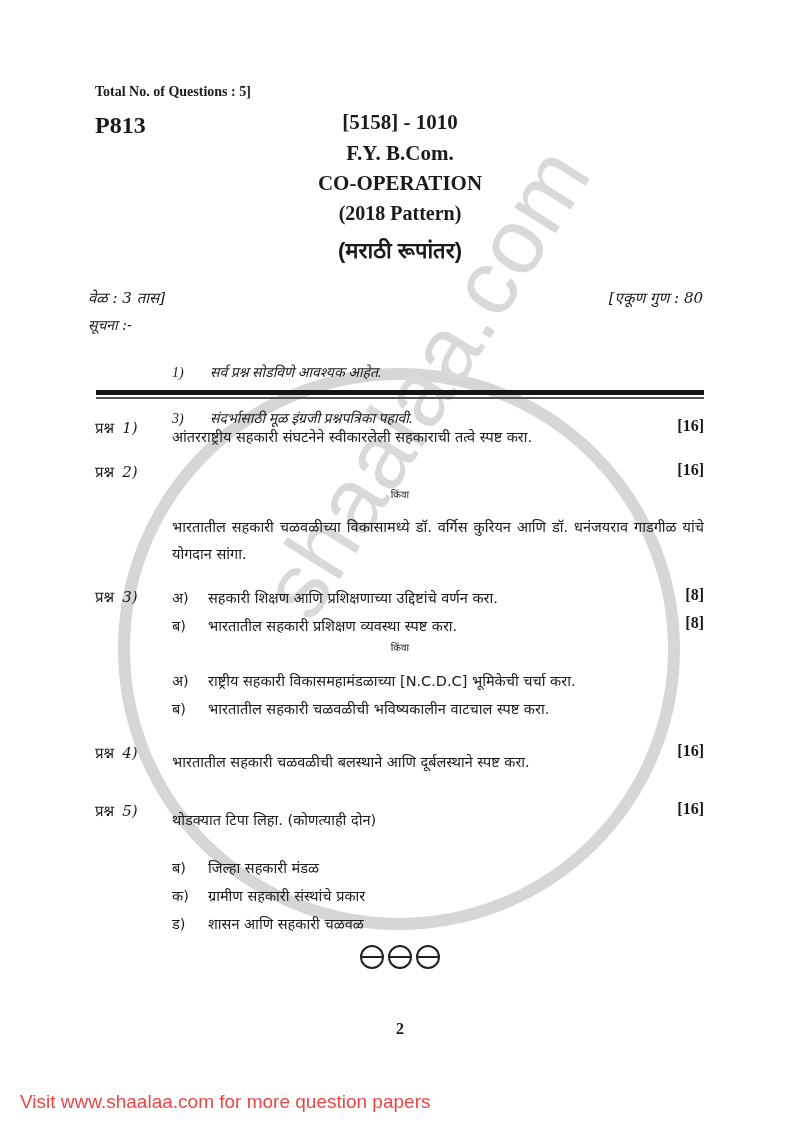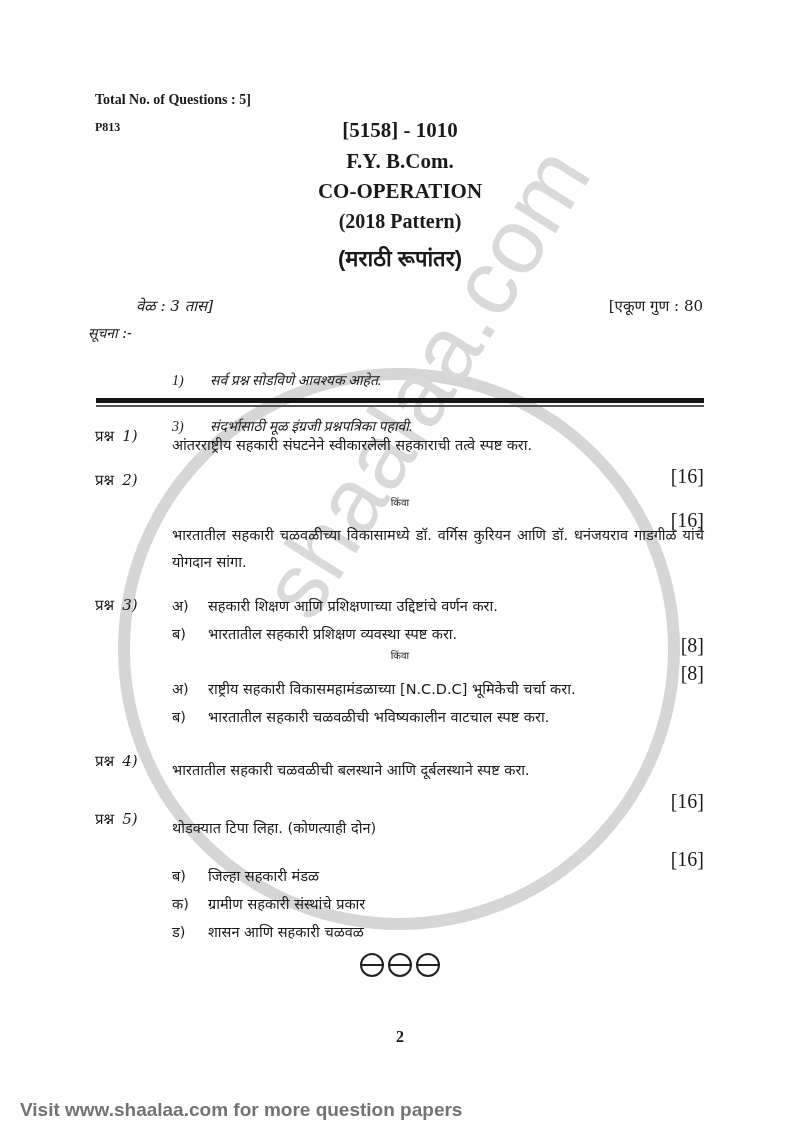--- a/index.html
+++ b/index.html
@@ -10,58 +10,58 @@
       position: absolute; left: 118px; top: 368px; width: 562px; height: 562px;
       border: 12px solid #d6d6d6; border-radius: 50%; z-index: 0;
     }
     .watermark-text {
       position: absolute; left: 240px; top: 580px; width: 560px;
       font-family: "Liberation Sans", "DejaVu Sans", sans-serif;
       font-size: 92px; color: #d9d9d9; transform: rotate(-58deg); transform-origin: left top;
       z-index: 0; white-space: nowrap; letter-spacing: 1px;
     }
 
-    .page { position: absolute; left: 0; top: 8px; width: 800px; height: 1030px; z-index: 1; }
+    .page { position: absolute; left: 0; top: 0; width: 800px; height: 1030px; z-index: 1; }
 
     .total-q { position: absolute; left: 95px; top: 84px; font-size: 14px; font-weight: bold; }
-    .paper-code { position: absolute; left: 95px; top: 112px; font-size: 12px; font-weight: bold; }
+    .paper-code { position: absolute; left: 95px; top: 112px; font-size: 24px; font-weight: bold; }
     .header-center { position: absolute; left: 200px; width: 400px; text-align: center; font-weight: bold; }
     .h-code { top: 110px; font-size: 21px; }
     .h-course { top: 141px; font-size: 21px; }
     .h-subject { top: 171px; font-size: 21px; }
     .h-pattern { top: 202px; font-size: 20px; }
     .h-lang { top: 234px; font-size: 22px; font-family: Liberation Sans, sans-serif; }
 
-    .time { position: absolute; left: 88px; top: 287px; font-size: 15px; font-style: italic; font-family: "DejaVu Serif", serif; margin-left: 48px; }
-    .marks { position: absolute; right: 97px; top: 287px; font-size: 15px; font-family: "DejaVu Serif", serif; }
+    .time { position: absolute; left: 88px; top: 287px; font-size: 15px; font-style: italic; font-family: "DejaVu Serif", serif; }
+    .marks { position: absolute; right: 97px; top: 287px; font-size: 15px; font-style: italic; font-family: "DejaVu Serif", serif; }
 
     .instr-label { position: absolute; left: 88px; top: 315px; font-size: 14px; font-style: italic; font-family: "DejaVu Serif", serif; }
     .instr { position: absolute; left: 172px; font-size: 14px; font-style: italic; font-family: Liberation Serif, serif; margin-top: 47px; }
     .instr .num { display: inline-block; width: 38px; }
     .i1 { top: 315px; } .i2 { top: 338px; } .i3 { top: 361px; }
 
     .rule-thick { position: absolute; left: 96px; width: 608px; top: 390px; height: 5px; background: #151515; }
     .rule-thin { position: absolute; left: 96px; width: 608px; top: 397px; height: 2px; background: #555; }
 
     .qlabel { position: absolute; left: 95px; font-size: 15px; font-family: "DejaVu Sans", sans-serif; }
     .qlabel .qn { font-style: italic; font-family: "DejaVu Serif", serif; margin-left: 8px; }
     .qtext { position: absolute; left: 172px; font-size: 14.5px; font-family: "DejaVu Sans", sans-serif; white-space: nowrap; margin-top: 8px; }
-    .qmarks { position: absolute; right: 96px; font-size: 20px; font-weight: normal; margin-top: 40px; }
+    .qmarks { position: absolute; right: 96px; font-size: 16px; font-weight: bold; }
     .sub { position: absolute; left: 172px; font-size: 14.5px; font-family: "DejaVu Sans", sans-serif; white-space: nowrap; }
     .sub .sl { display: inline-block; width: 36px; }
     .or { position: absolute; left: 200px; width: 400px; text-align: center; font-size: 10px; font-family: "DejaVu Sans", sans-serif; }
     .para { position: absolute; left: 172px; width: 532px; font-size: 14.5px; line-height: 27px; font-family: "DejaVu Sans", sans-serif; text-align: justify; }
 
     .end-mark { position: absolute; left: 350px; top: 945px; width: 100px; display: flex; justify-content: center; gap: 4px; }
     .end-mark span { display: inline-block; width: 24px; height: 24px; border: 2px solid #222; border-radius: 50%; position: relative; }
     .end-mark span::after { content: ""; position: absolute; left: 0; right: 0; top: 9px; height: 2px; background: #222; }
 
     .page-num { position: absolute; left: 380px; width: 40px; text-align: center; top: 1020px; font-size: 16px; font-weight: bold; }
 
-    .footer { position: absolute; left: 20px; top: 1091px; font-size: 19px; font-family: "Liberation Sans", "DejaVu Sans", sans-serif; color: #737373; font-weight: bold; }
+    .footer { position: absolute; left: 20px; top: 1091px; font-size: 19px; font-family: "Liberation Sans", "DejaVu Sans", sans-serif; color: #ef4444; }
   </style>
 </head>
 <body>
 
 <div class="watermark-circle"></div>
 <div class="watermark-text">shaalaa.com</div>
 
 <div class="page">
 
   <div class="total-q">Total No. of Questions : 5]</div>

